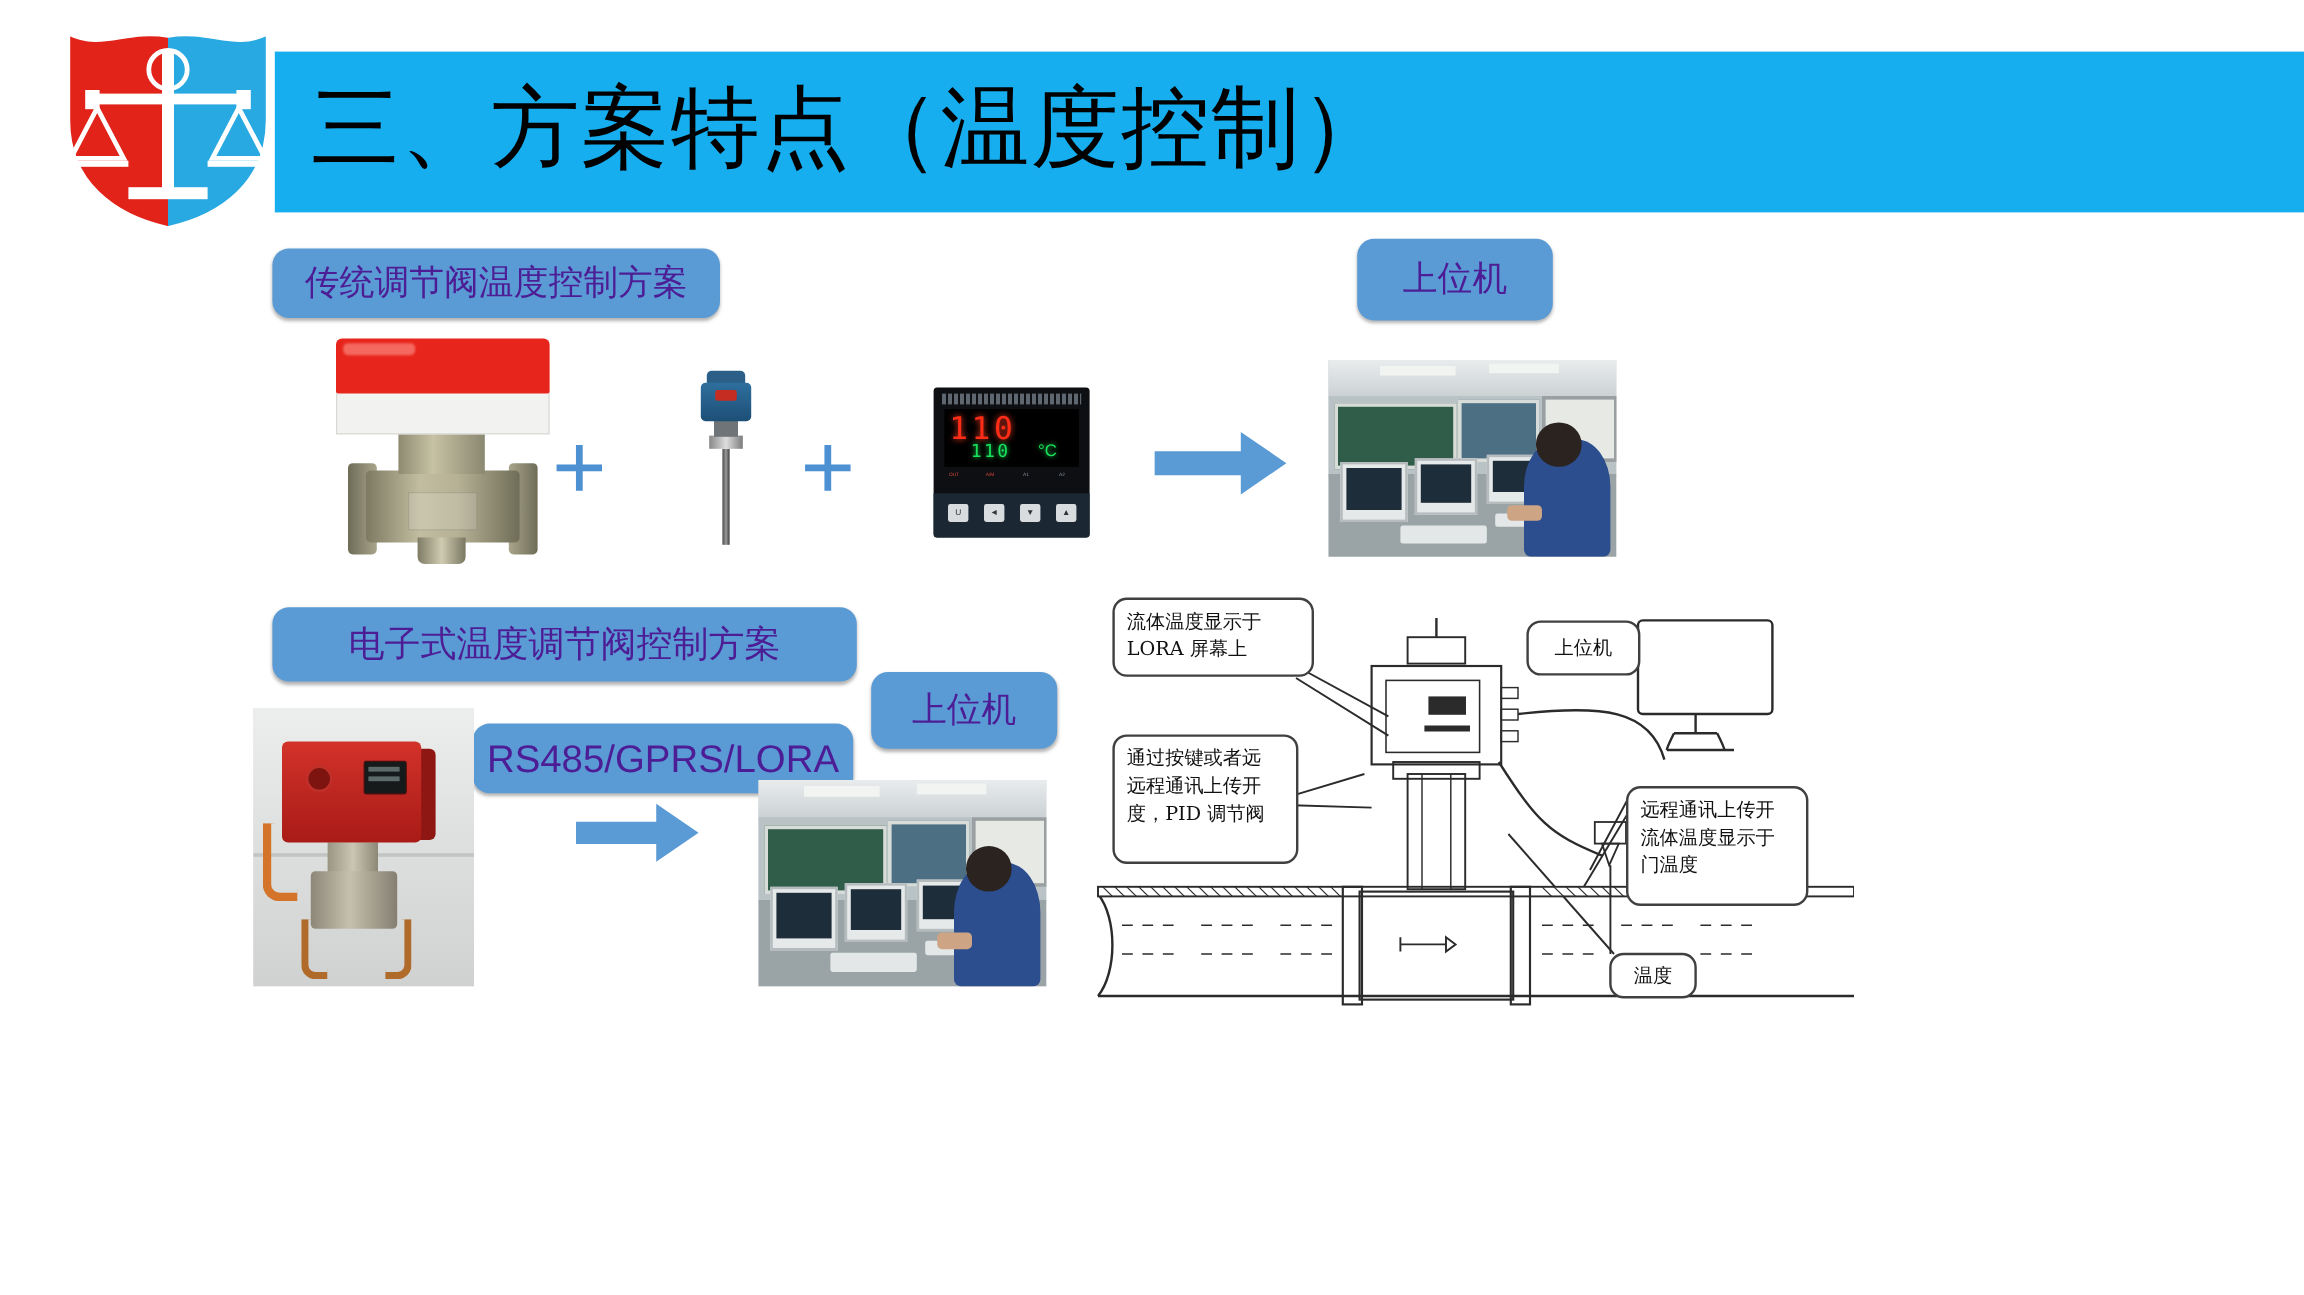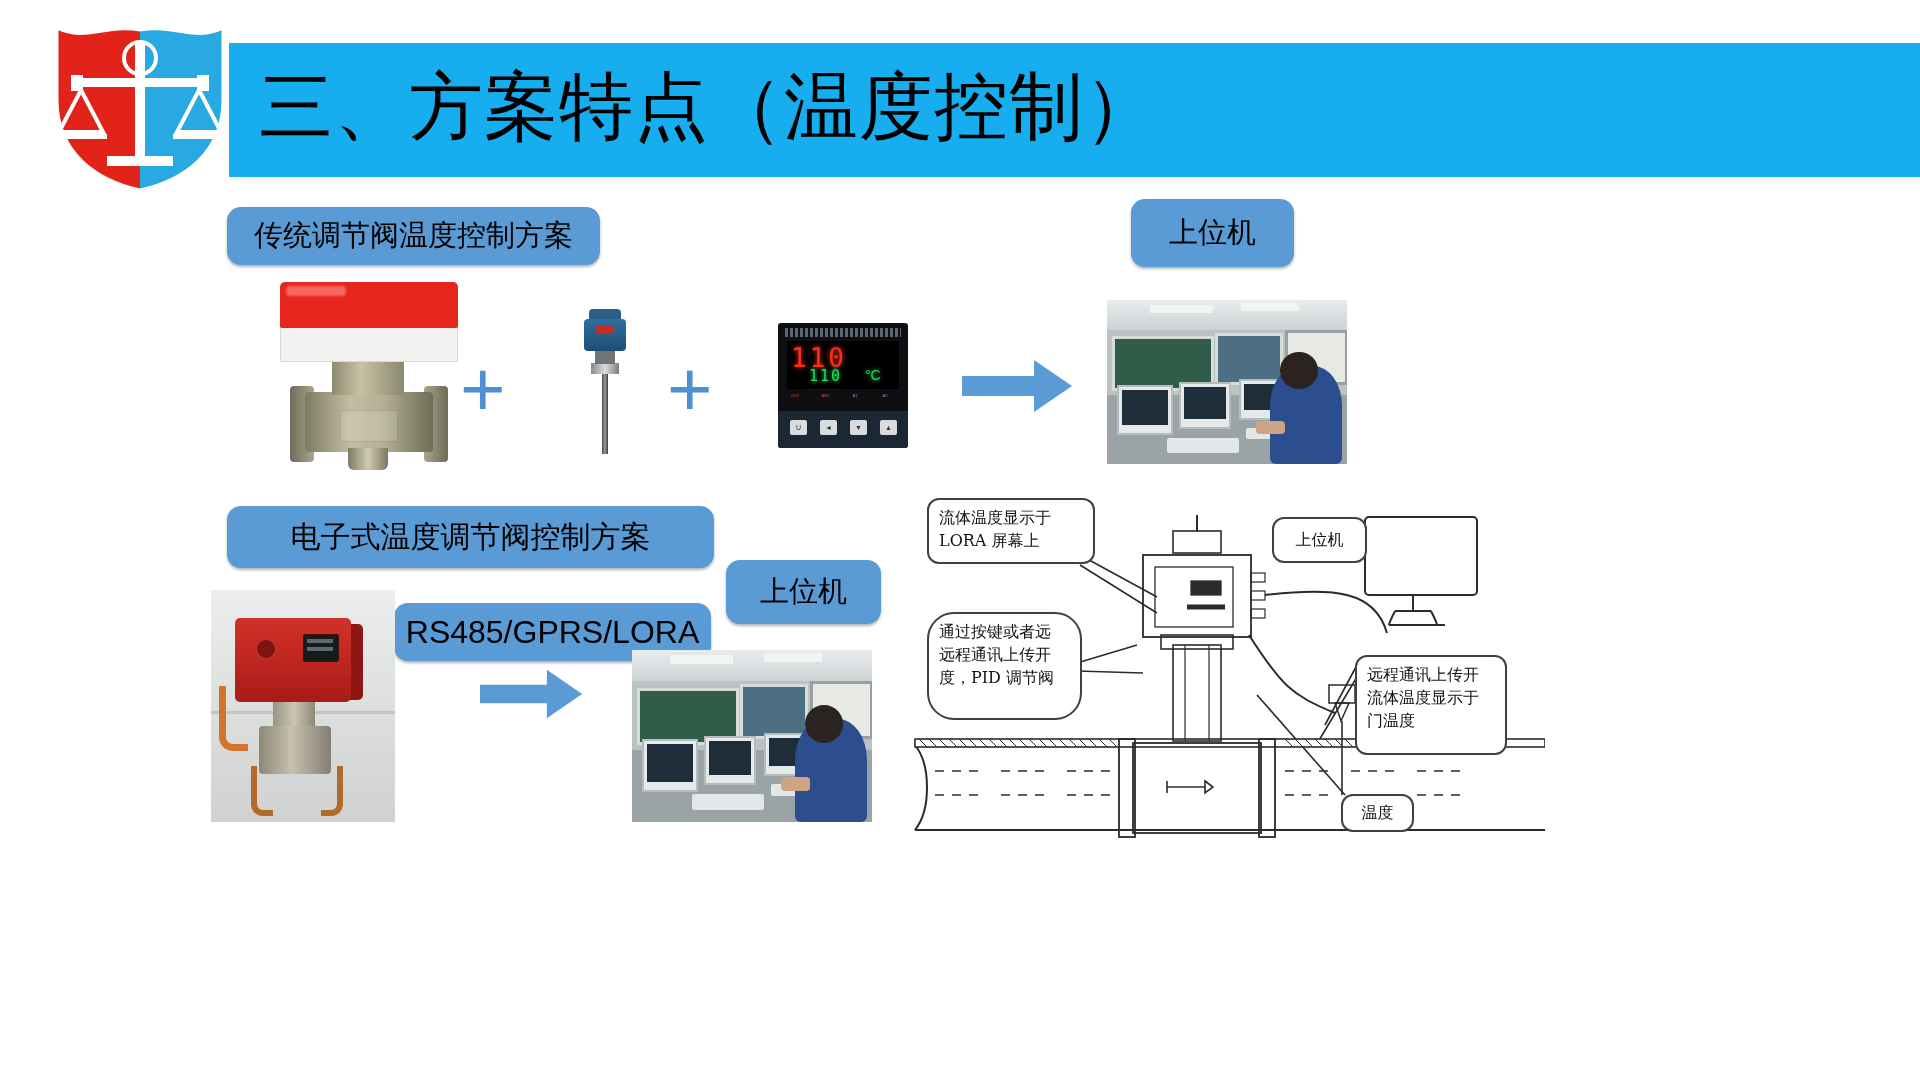--- a/index.html
+++ b/index.html
@@ -30,21 +30,21 @@
   #title-bar .t{
     position:absolute;left:30px;top:50%;transform:translateY(-52%);
     font-family:Liberation Sans, sans-serif;
     font-size:74px;color:#000;white-space:nowrap;letter-spacing:1px;
   }
 
   
   .blue-box{
     background:#5B9BD5;
     border-radius:14px;
-    color:#000000;
+    color:#4c1d95;
     display:flex;align-items:center;justify-content:center;
     box-shadow:0 2px 3px rgba(0,0,0,.30);
     text-align:center;
     font-family:"DejaVu Sans","Liberation Sans",sans-serif;
     box-sizing:border-box;
   }
   #lbl-traditional{left:227px;top:207px;width:373px;height:58px;font-size:29px;}
   #lbl-host-1{left:1131px;top:199px;width:163px;height:68px;font-size:29px;}
   #lbl-electronic{left:227px;top:506px;width:487px;height:62px;font-size:30px;}
   #lbl-host-2{left:726px;top:560px;width:155px;height:64px;font-size:29px;}
@@ -132,21 +132,21 @@
   .v2legR{position:absolute;left:110px;top:176px;width:16px;height:44px;border:6px solid #b06a2a;border-top:none;border-left:none;border-radius:0 0 12px 0;}
 
   
   #tech-diagram{left:905px;top:495px;width:640px;height:350px;}
   .callout{
     position:absolute;border:2px solid #404040;border-radius:12px;background:#fff;
     font-family:"DejaVu Serif","Liberation Serif",serif;
     color:#111;box-sizing:border-box;padding:6px 10px;line-height:1.45;
   }
   #callout-oled{left:927px;top:498px;width:168px;height:66px;font-size:16px;}
-  #callout-keys{left:927px;top:612px;width:155px;height:108px;font-size:16px;border-radius:27px;}
+  #callout-keys{left:927px;top:612px;width:155px;height:108px;font-size:16px;}
   #callout-remote{left:1355px;top:655px;width:152px;height:100px;font-size:16px;}
   #callout-temp{left:1341px;top:794px;width:73px;height:38px;font-size:16px;
                 display:flex;align-items:center;justify-content:center;}
   #callout-host3{left:1272px;top:517px;width:95px;height:46px;font-size:16px;
                 display:flex;align-items:center;justify-content:center;}
 </style>
 </head>
 <body>
 
 <div class="abs" id="logo">

